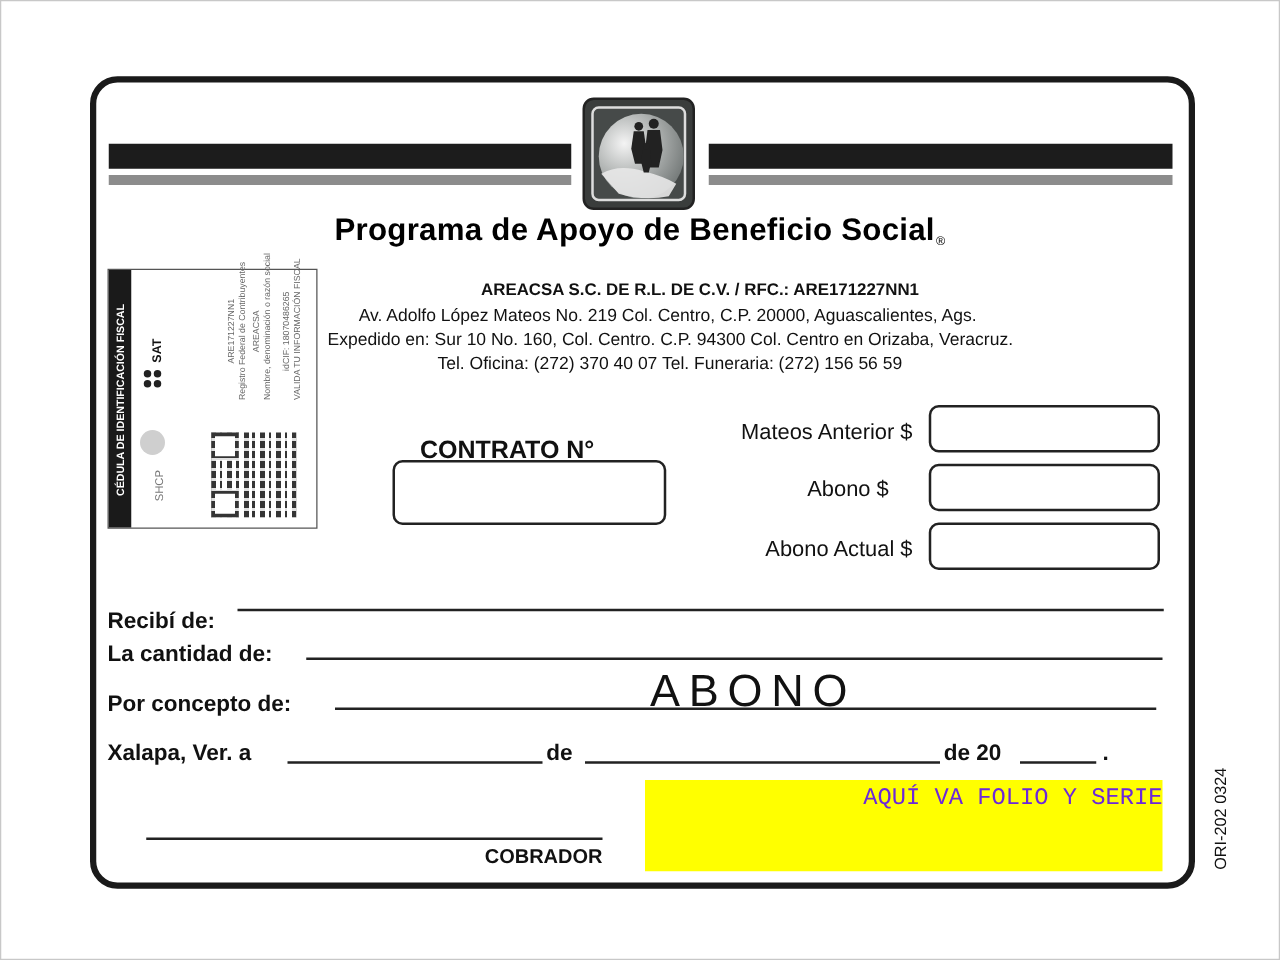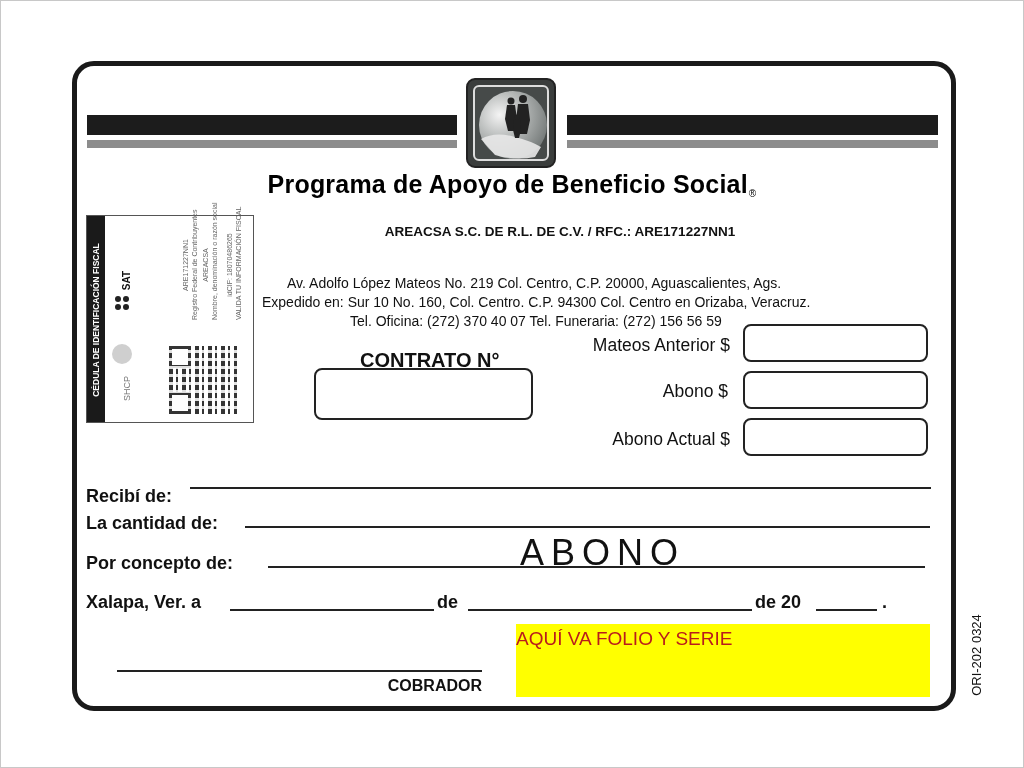--- a/index.html
+++ b/index.html
@@ -32,21 +32,21 @@
   .logo-circle {
     position:absolute; left:4px; top:4px; width:68px; height:68px; border-radius:50%;
     background:radial-gradient(circle at 30% 35%, #f4f4f4 0%, #b9bcbb 35%, #7b807f 75%, #5d6160 100%);
   }
   .title {
     position:absolute; left:0; width:1024px; top:170px; text-align:center;
     font-weight:bold; font-size:25px; letter-spacing:0.2px; color:#000;
   }
   .title sup { font-size:10px; font-weight:normal; vertical-align:-4px; margin-left:1px; }
   .company { position:absolute; top:224px; left:0; width:1120px; text-align:center; font-size:13.5px; font-weight:bold; }
-  .addr { position:absolute; font-size:14px; white-space:nowrap;margin-top:31px; }
+  .addr { position:absolute; font-size:14px; white-space:nowrap; }
   .rfc-card {
     position:absolute; left:86px; top:215px; width:168px; height:208px;
     border:1px solid #555; background:#fff; box-sizing:border-box;
   }
   .rfc-strip {
     position:absolute; left:0; top:0; width:18px; height:100%; background:#1a1a1a;
   }
   .rfc-strip-text {
     position:absolute; left:9px; top:104px; transform:translate(-50%,-50%) rotate(-90deg);
     color:#fff; font-size:8.5px; font-weight:bold; white-space:nowrap;
@@ -66,32 +66,32 @@
     content:""; position:absolute; width:16px; height:16px; border:3px solid #111; background:#fff;
   }
   .qr::before { left:0; top:0; }
   .qr::after { left:0; bottom:0; }
   .qr-mask {
     position:absolute; left:82px; top:130px; width:68px; height:68px;
     background:repeating-linear-gradient(0deg, transparent 0 5px, rgba(255,255,255,0.85) 5px 8px);
   }
   .sat-dots { position:absolute; left:28px; top:80px; width:16px; height:16px; }
   .sat-dots span { position:absolute; width:6px; height:6px; border-radius:50%; background:#222; }
-  .contrato-label { position:absolute; left:336px; top:349px; font-size:20px; font-weight:bold;margin-left:24px; }
+  .contrato-label { position:absolute; left:336px; top:349px; font-size:20px; font-weight:bold; }
   .box {
     position:absolute; border:2px solid #222; border-radius:8px; box-sizing:border-box; background:#fff;
   }
   .saldo-label { position:absolute; font-size:17.5px; text-align:right; width:160px; }
   .line-label { position:absolute; left:86px; font-size:18px; font-weight:bold; white-space:nowrap; }
   .rule { position:absolute; height:0; border-top:2px solid #222; }
   .abono-text { position:absolute; left:520px; top:532px; font-size:36px; letter-spacing:7px; color:#111; }
   .fecha-text { position:absolute; font-size:18px; font-weight:bold; white-space:nowrap; }
   .yellow-box {
     position:absolute; left:516px; top:624px; width:414px; height:73px; background:#ffff00;
-    text-align:left; color:#b91c1c; font-size:19px; line-height:23px; padding-top:3px; box-sizing:border-box;
+    text-align:right; color:#6d28d9; font-size:19px; line-height:23px; padding-top:3px; box-sizing:border-box;font-family:Liberation Mono, monospace;
   }
   .cobrador-line { position:absolute; left:117px; top:670px; width:365px; border-top:2px solid #222; }
   .cobrador { position:absolute; left:117px; top:677px; width:365px; text-align:right; font-size:16px; font-weight:bold; }
   .ori {
     position:absolute; left:976px; top:655px; transform:translate(-50%,-50%) rotate(-90deg);
     font-size:13px; white-space:nowrap;
   }
 </style>
 </head>
 <body>
@@ -159,21 +159,21 @@
   <div class="qr"></div>
   <div class="qr-mask"></div>
 </div>
 
 <div class="contrato-label">CONTRATO N°</div>
 <div class="box" style="left:314px;top:368px;width:219px;height:52px;"></div>
 
 <div class="saldo-label" style="left:570px;top:335px;">Mateos Anterior  $</div>
 <div class="box" style="left:743px;top:324px;width:185px;height:38px;"></div>
 
-<div class="saldo-label" style="left:568px;top:381px;">Abono  $</div>
+<div class="saldo-label" style="left:551px;top:381px;">Abono  $</div>
 <div class="box" style="left:743px;top:371px;width:185px;height:38px;"></div>
 
 <div class="saldo-label" style="left:570px;top:429px;">Abono Actual  $</div>
 <div class="box" style="left:743px;top:418px;width:185px;height:38px;"></div>
 
 <div class="line-label" style="top:486px;">Recibí de:</div>
 <div class="rule" style="left:190px;top:487px;width:741px;"></div>
 
 <div class="line-label" style="top:513px;text-align:center;">La cantidad de:</div>
 <div class="rule" style="left:245px;top:526px;width:685px;"></div>

